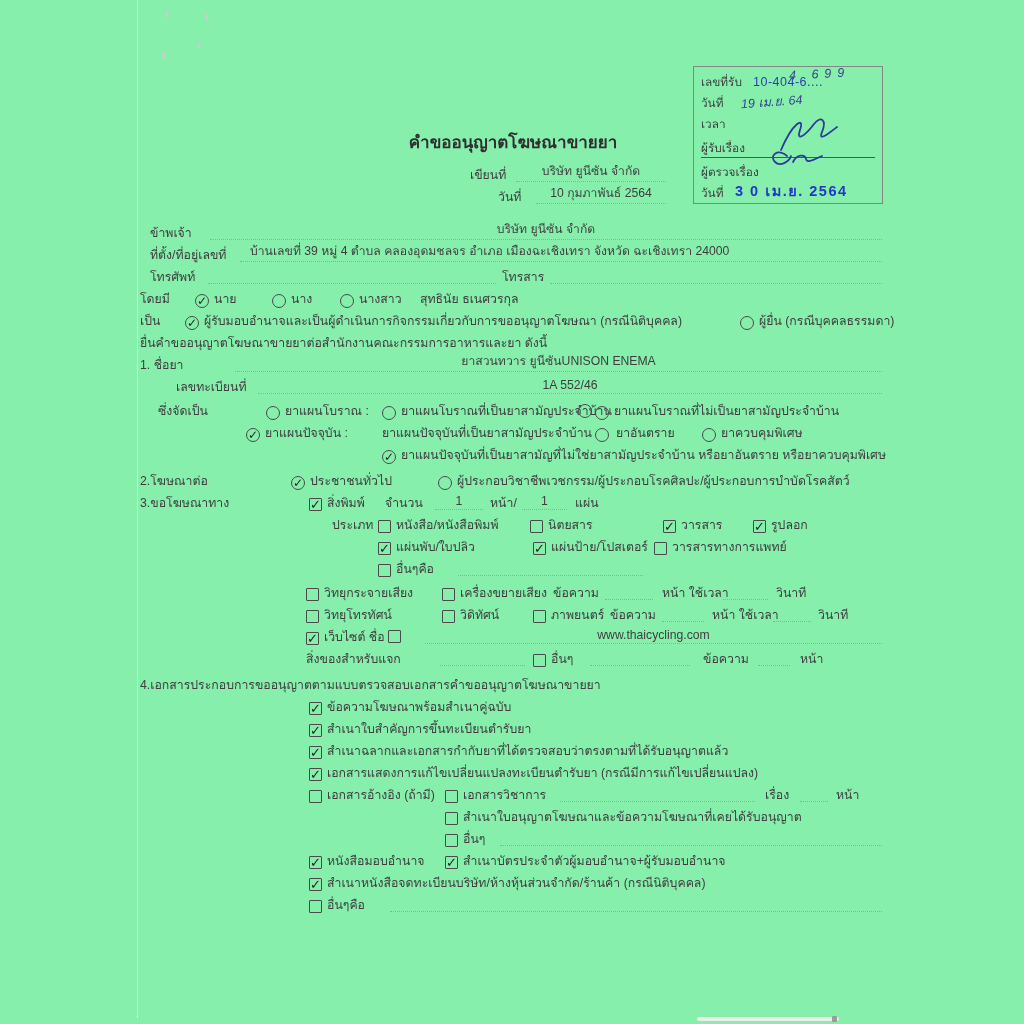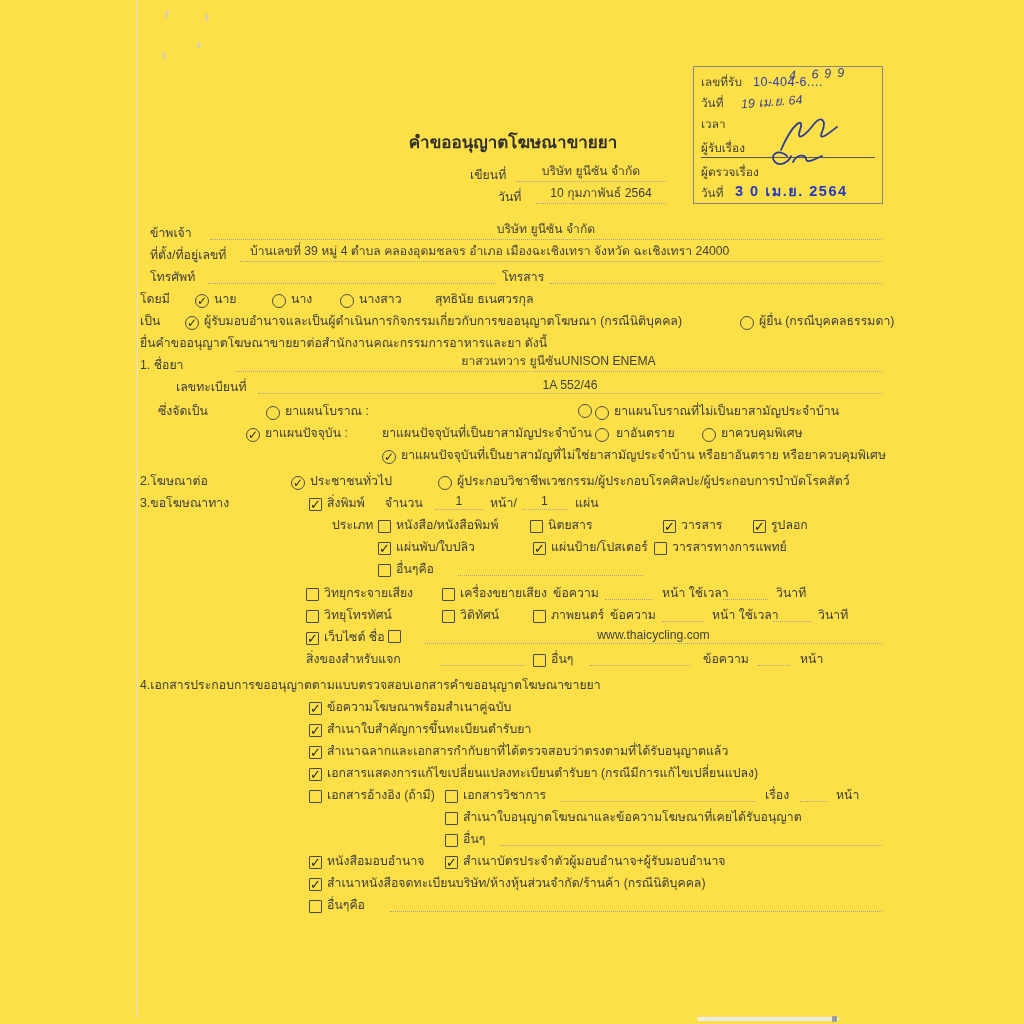--- a/index.html
+++ b/index.html
@@ -1,16 +1,16 @@
 <!DOCTYPE html>
 <html><head>
 <meta charset="utf-8">
 <style>
   html,body{margin:0;padding:0;background:#ffffff;}
-  #canvas{position:relative;width:1024px;height:1024px;background:#fde047;overflow:hidden;
+  #canvas{position:relative;width:1024px;height:1024px;background:#86efac;overflow:hidden;
           font-family:"Liberation Sans","DejaVu Sans",sans-serif;color:#3e3e3e;}
   .edge{position:absolute;left:137px;top:0;bottom:6px;width:1px;background:#e4e4e4;}
   .hdr{position:absolute;left:140px;top:128px;width:742px;}
   .body{position:absolute;left:140px;top:221px;width:742px;}
   .title{width:340px;margin-left:203px;text-align:center;font-size:17px;font-weight:bold;color:#2f2f2f;}
   .row{position:relative;height:22px;font-size:12.3px;white-space:nowrap;}
   .ab{position:absolute;bottom:1px;}
   .dots{position:absolute;bottom:3px;border-bottom:1.4px dotted #a2a2a2;text-align:center;
         font-size:12.2px;padding-bottom:1px;min-height:13px;}
   .dl{text-align:left;padding-left:10px;}
@@ -118,21 +118,21 @@
           <span>นาย</span>
         </span>
       <span class="ab opt" style="left:132px;">
           <span class="rb"></span>
           <span>นาง</span>
         </span>
       <span class="ab opt" style="left:200px;">
           <span class="rb"></span>
           <span>นางสาว</span>
         </span>
-      <span class="ab" style="left:280px;margin-left:15px;">สุทธินัย ธเนศวรกุล</span>
+      <span class="ab" style="left:280px;">สุทธินัย ธเนศวรกุล</span>
     </div>
 
     <div class="row">
       <span class="ab" style="left:0;">เป็น</span>
       <span class="ab opt" style="left:45px;">
           <span class="rb">✓</span>
           <span>ผู้รับมอบอำนาจและเป็นผู้ดำเนินการกิจกรรมเกี่ยวกับการขออนุญาตโฆษณา (กรณีนิติบุคคล)</span>
         </span>
       <span class="ab opt" style="left:600px;">
           <span class="rb"></span>
@@ -152,20 +152,24 @@
     <div class="row">
       <span class="ab" style="left:36px;">เลขทะเบียนที่</span>
       <span class="dots fill" style="left:118px;">1A 552/46</span>
     </div>
 
     <div class="row" style="margin-top:2px;">
       <span class="ab" style="left:18px;">ซึ่งจัดเป็น</span>
       <span class="ab opt" style="left:126px;">
           <span class="rb"></span>
           <span>ยาแผนโบราณ :</span>
+        </span>
+      <span class="ab opt" style="left:242px;">
+          <span class="rb"></span>
+          <span>ยาแผนโบราณที่เป็นยาสามัญประจำบ้าน</span>
         </span>
       <span class="ab opt" style="left:455px;margin-top:46px;">
           <span class="rb"></span>
           <span>ยาแผนโบราณที่ไม่เป็นยาสามัญประจำบ้าน</span>
         </span>
     </div>
 
     <div class="row">
       <span class="ab opt" style="left:106px;">
           <span class="rb">✓</span>

